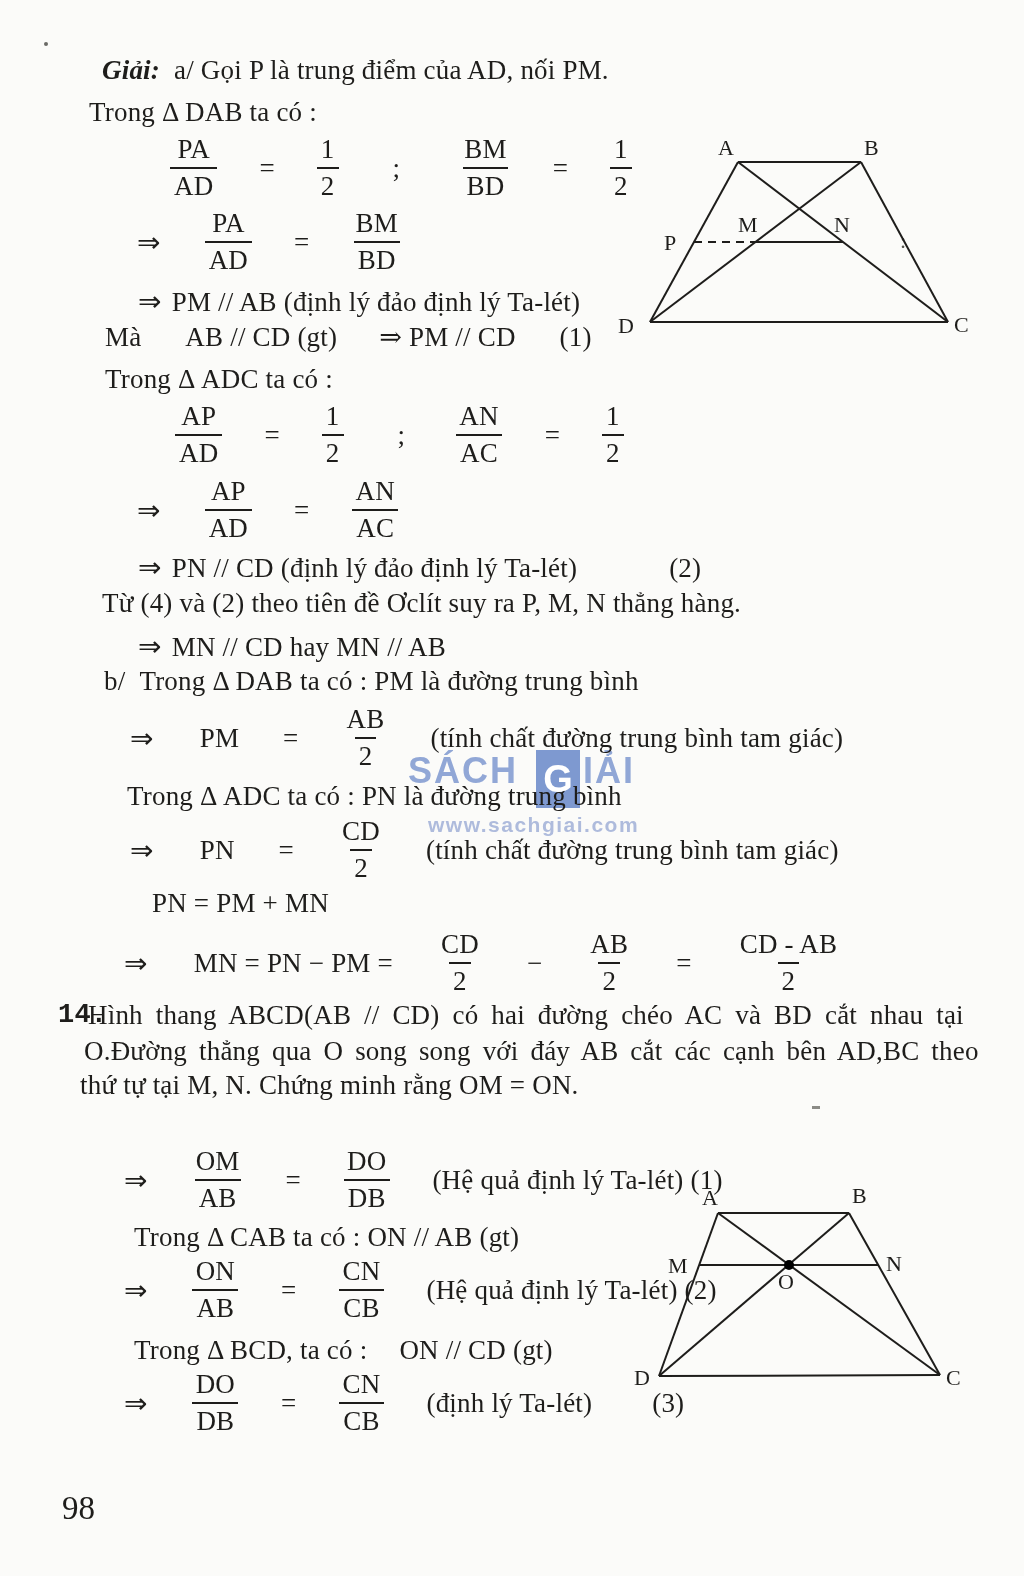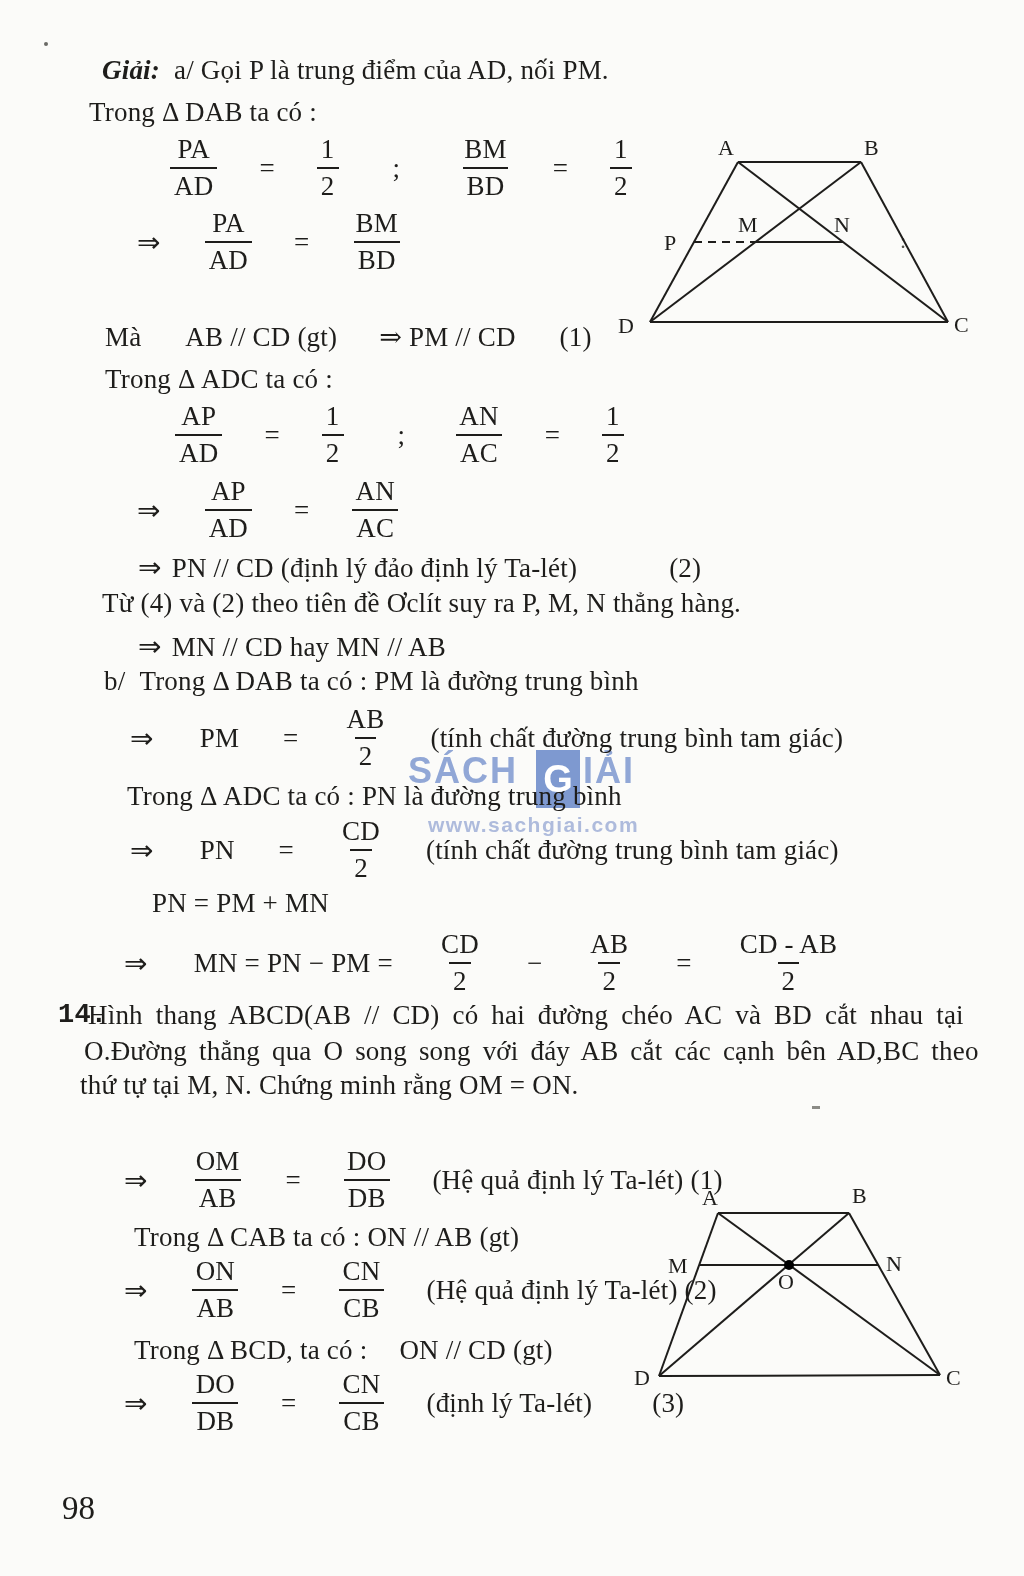--- a/index.html
+++ b/index.html
@@ -87,20 +87,23 @@
         <span class="nm">PA</span>
         <span class="dn">AD</span>
       </span>
     <span class="m6">=</span>
     <span class="frac m6">
         <span class="nm">BM</span>
         <span class="dn">BD</span>
       </span>
   </div>
 
+  <div class="ln" style="left:138px;top:285px;">
+    <span class="arrow">⇒</span><span class="m10">PM // AB (định lý đảo định lý Ta-lét)</span>
+  </div>
 
   <div class="ln" style="left:105px;top:321px;">
     <span>Mà</span>
     <span class="m37">AB // CD (gt)</span>
     <span class="m35">⇒ PM // CD</span>
     <span class="m37">(1)</span>
   </div>
 
   <div class="ln" style="left:105px;top:364px;">Trong Δ ADC ta có :</div>
 

